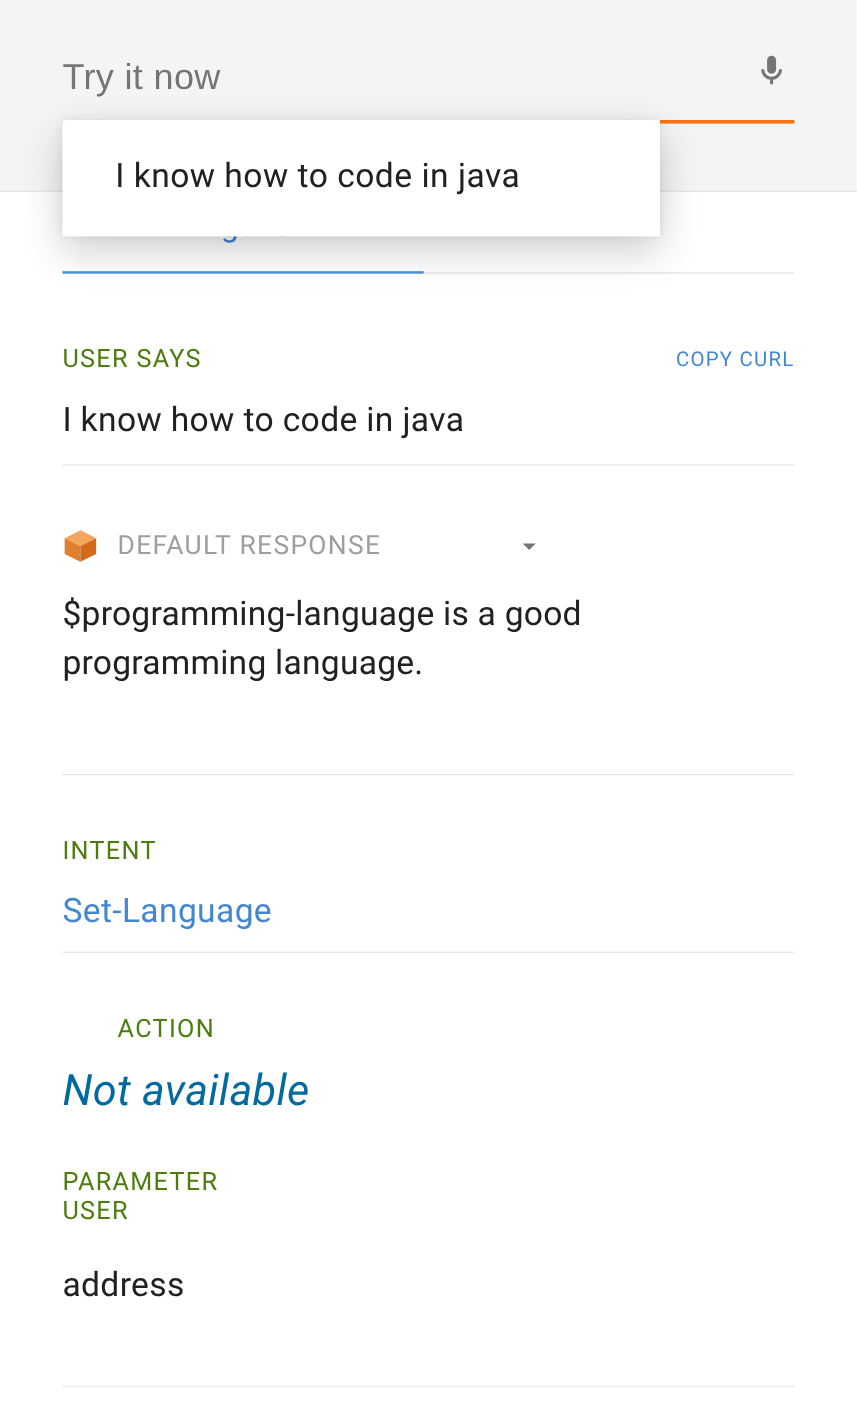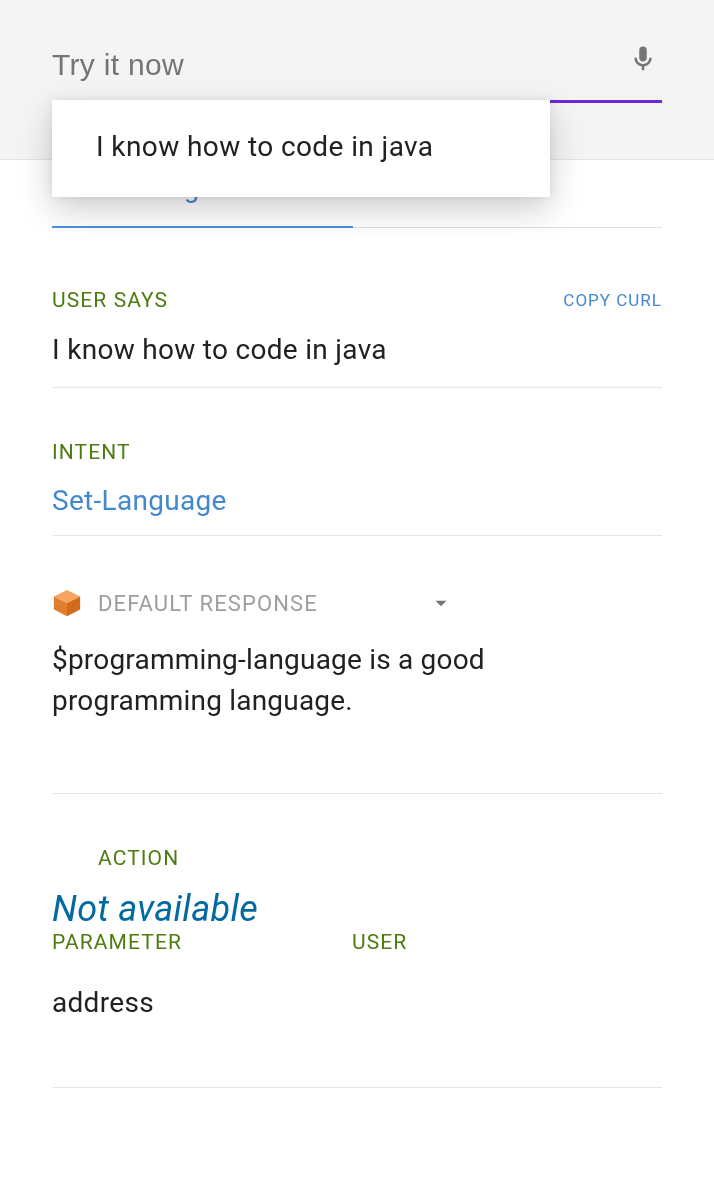--- a/index.html
+++ b/index.html
@@ -1,20 +1,20 @@
 <!DOCTYPE html>
 <html><head>
   <meta charset="utf-8">
   <style>
     * { margin:0; padding:0; box-sizing:border-box; }
     body { font-family:Roboto,"Helvetica Neue",Arial,sans-serif; width:714px; height:1184px; background:#fff; color:#212121; }
 
     .search-bar { background:#f4f4f4; padding:42px 52px 56px; border-bottom:1px solid #e5e5e5; position:relative; }
     .search-wrap { position:relative; }
-    .search-input { width:100%; border:none; background:transparent; font-size:30px; color:#1d4ed8; letter-spacing:0.3px; padding:6px 58px 18px 0; border-bottom:3px solid #6d28d9; outline:none; }
+    .search-input { width:100%; border:none; background:transparent; font-size:30px; color:#1d4ed8; letter-spacing:0.3px; padding:6px 58px 18px 0; border-bottom:3px solid #f97316; outline:none; }
     .search-input::placeholder { color:#757575; }
     .mic { position:absolute; right:4px; top:2px; }
     .mic svg { width:30px; height:30px; }
 
     .dropdown { position:absolute; left:52px; top:100px; width:498px; background:#fff; box-shadow:0 12px 34px rgba(0,0,0,0.20),0 0 8px rgba(0,0,0,0.07); z-index:10; }
     .dd-item { padding:30px 44px 34px; font-size:28px; color:#212121; letter-spacing:0.4px; }
 
     .content { padding:0 52px; }
 
     .tabs { border-bottom:1px solid #e0e0e0; position:relative; height:68px; margin-bottom:60px; }
@@ -34,21 +34,21 @@
     .chev { margin-left:94px; }
     .chev svg { display:block; }
     .resp-text { font-size:28px; color:#212121; line-height:1.45; letter-spacing:0.2px; margin-bottom:72px; }
 
     .intent-label { margin-bottom:20px; }
     .intent-link { font-size:28px; color:#4487d1; letter-spacing:0.3px; }
 
     .action-label { margin-bottom:18px;margin-left:46px; }
     .italic { font-style:italic; font-size:36px; color:#0369a1; letter-spacing:0.3px; }
 
-    .param-head { display:flex; margin-bottom:32px; }
+    .param-head { display:flex; margin-top:44px; margin-bottom:32px;flex-direction:column; }
     .param-head .label:first-child { width:300px; }
     .param-name { font-size:28px; color:#212121; letter-spacing:0.3px; }
 
     .bottom-hr { border:none; border-top:1px solid #e6e6e6; margin-top:68px; }
   </style>
 </head>
 <body>
 
 <div class="search-bar">
   <div class="search-wrap">
@@ -74,46 +74,46 @@
   <div class="section">
     <div class="row-head">
       <span class="label">USER SAYS</span>
       <span class="link">COPY CURL</span>
     </div>
     <div class="body-text">I know how to code in java</div>
     <hr class="hr">
   </div>
 
   <div class="section">
-    <div class="label intent-label">INTENT</div>
-    <div class="intent-link">Set-Language</div>
-    <hr class="hr">
-  </div>
-
-  <div class="section">
     <div class="resp-head">
       <span class="cube">
         <svg width="30" height="30" viewBox="0 0 32 32">
             <polygon points="16,2 30,9 16,16 2,9" fill="#f5a65e"></polygon>
             <polygon points="2,9 16,16 16,30 2,23" fill="#e07f2e"></polygon>
             <polygon points="30,9 16,16 16,30 30,23" fill="#d36a1a"></polygon>
           </svg>
       </span>
       <span class="resp-label">DEFAULT RESPONSE</span>
       <span class="chev">
         <svg width="26" height="26" viewBox="0 0 24 24" fill="#757575">
             <path d="M7 10l5 5 5-5z"></path>
           </svg>
       </span>
     </div>
     <div class="resp-text">$programming-language is a good programming language.</div>
     <hr class="hr">
   </div>
 
   <div class="section">
+    <div class="label intent-label">INTENT</div>
+    <div class="intent-link">Set-Language</div>
+    <hr class="hr">
+  </div>
+
+  <div class="section">
     <div class="label action-label">ACTION</div>
     <div class="italic">Not available</div>
 
     <div class="param-head">
       <span class="label">PARAMETER</span>
       <span class="label">USER</span>
     </div>
     <div class="param-name">address</div>
     <hr class="bottom-hr">
   </div>

